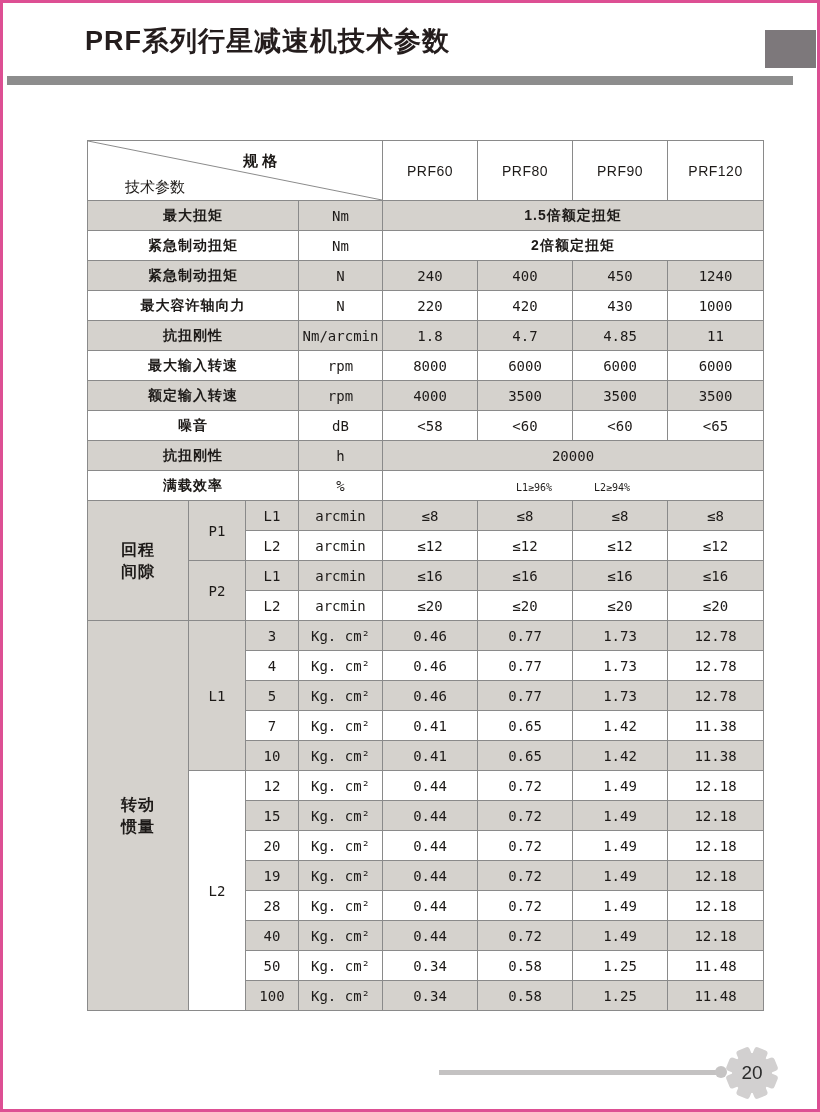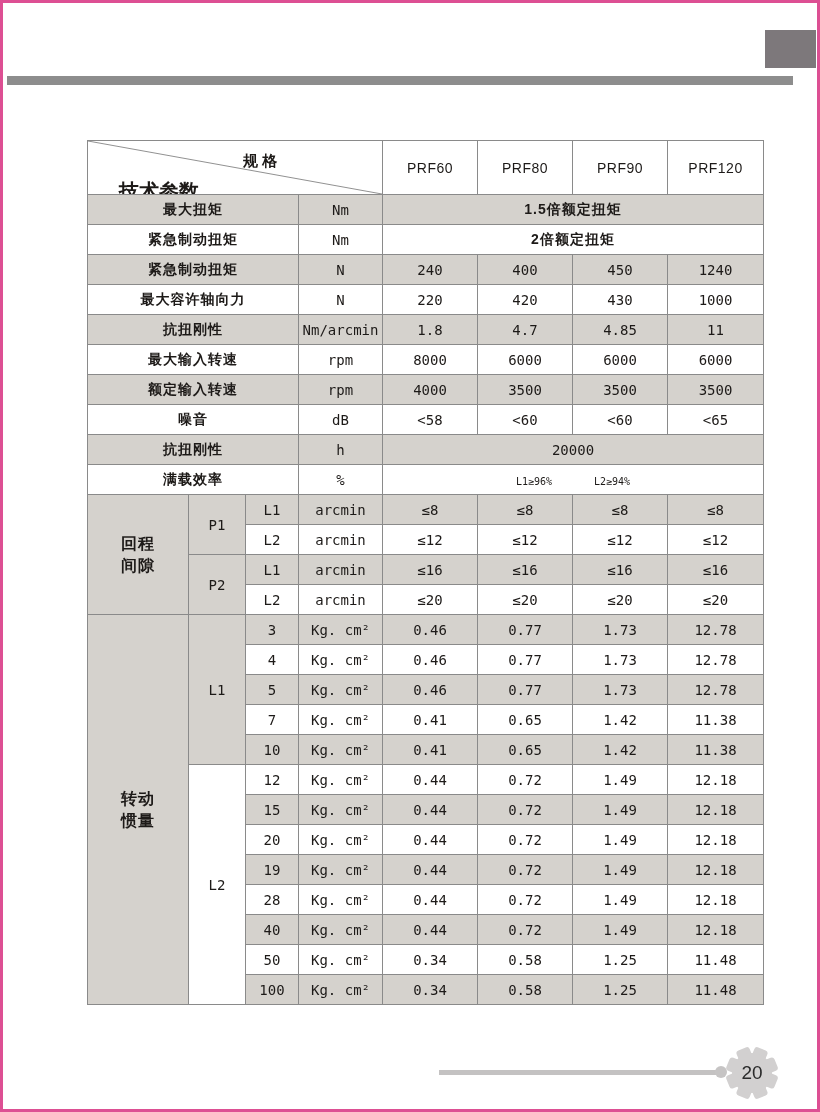--- a/index.html
+++ b/index.html
@@ -8,35 +8,35 @@
         font-family:"Liberation Sans",sans-serif;color:#1d1a18}
 
   .title{position:absolute;left:82px;top:20px;margin:0;font-size:27px;font-weight:bold;
          letter-spacing:1px;color:#241d1d;white-space:nowrap}
   .rule{position:absolute;left:4px;top:73px;width:786px;height:9px;background:#8d8d8d}
   .corner{position:absolute;left:762px;top:27px;width:51px;height:38px;background:#7d787b}
 
   table.spec{position:absolute;left:84px;top:137px;width:676px;
              border-collapse:collapse;table-layout:fixed}
   table.spec tr{height:30px}
-  table.spec tr.hdr{height:54px}
+  table.spec tr.hdr{height:60px}
   table.spec td{border:1px solid #8a8a8a;padding:0;text-align:center;vertical-align:middle;
                 font-size:14px;overflow:hidden}
   tr.g > td{background:#d5d2cd}
   td.w{background:#fff}
   .lbl{font-weight:bold;font-size:14px;letter-spacing:1px}
   .unit{font-family:"DejaVu Sans Mono","Liberation Mono",monospace;font-size:12px}
   .val{font-family:"DejaVu Sans Mono","Liberation Mono",monospace;font-size:14px}
   .model{font-size:15px;letter-spacing:.5px}
   .grp div{font-weight:bold;font-size:16px;line-height:22px;letter-spacing:1px}
 
   td.diag{position:relative;background:#fff}
   td.diag svg{position:absolute;left:0;top:0;width:100%;height:100%;display:block}
   .spec-lab{position:absolute;left:155px;top:11px;font-weight:bold;font-size:15px;white-space:nowrap}
-  .param-lab{position:absolute;left:31px;top:37px;font-weight:bold;font-size:20px;white-space:nowrap}
+  .param-lab{position:absolute;left:37px;top:37px;font-weight:normal;font-size:15px;white-space:nowrap}
 
   td.eff span{margin:0 19px;font-family:"DejaVu Sans Mono","Liberation Mono",monospace;font-size:10px}
 
   .fline{position:absolute;left:436px;top:1067px;width:281px;height:5px;background:#c4c2c2}
   .fdot{position:absolute;left:712px;top:1063px;width:12px;height:12px;border-radius:50%;background:#c6c4c4}
   .gear{position:absolute;left:721px;top:1042px;width:56px;height:56px}
   .gear .core{position:absolute;left:8px;top:8px;width:40px;height:40px;border-radius:50%;background:#d2d0d0}
   .gear .tooth{position:absolute;left:21px;top:21px;width:14px;height:14px;border-radius:3px;background:#d2d0d0}
   .gear .t0{transform:rotate(22.5deg) translate(19px)}
   .gear .t1{transform:rotate(67.5deg) translate(19px)}
@@ -48,20 +48,21 @@
   .gear .t7{transform:rotate(337.5deg) translate(19px)}
   .gear .num{position:absolute;left:0;top:0;width:56px;height:56px;display:flex;
              align-items:center;justify-content:center;font-size:19px;color:#2b2b2b}
 </style>
 </head>
 <body>
 
 <div class="page">
 
   <div class="corner"></div>
+  <h1 class="title">PRF系列行星减速机技术参数</h1>
   <div class="rule"></div>
 
   <table class="spec">
     <colgroup>
       <col style="width:101px">
         <col style="width:57px">
         <col style="width:53px">
         <col style="width:84px">
       <col style="width:95px">
         <col style="width:95px">

